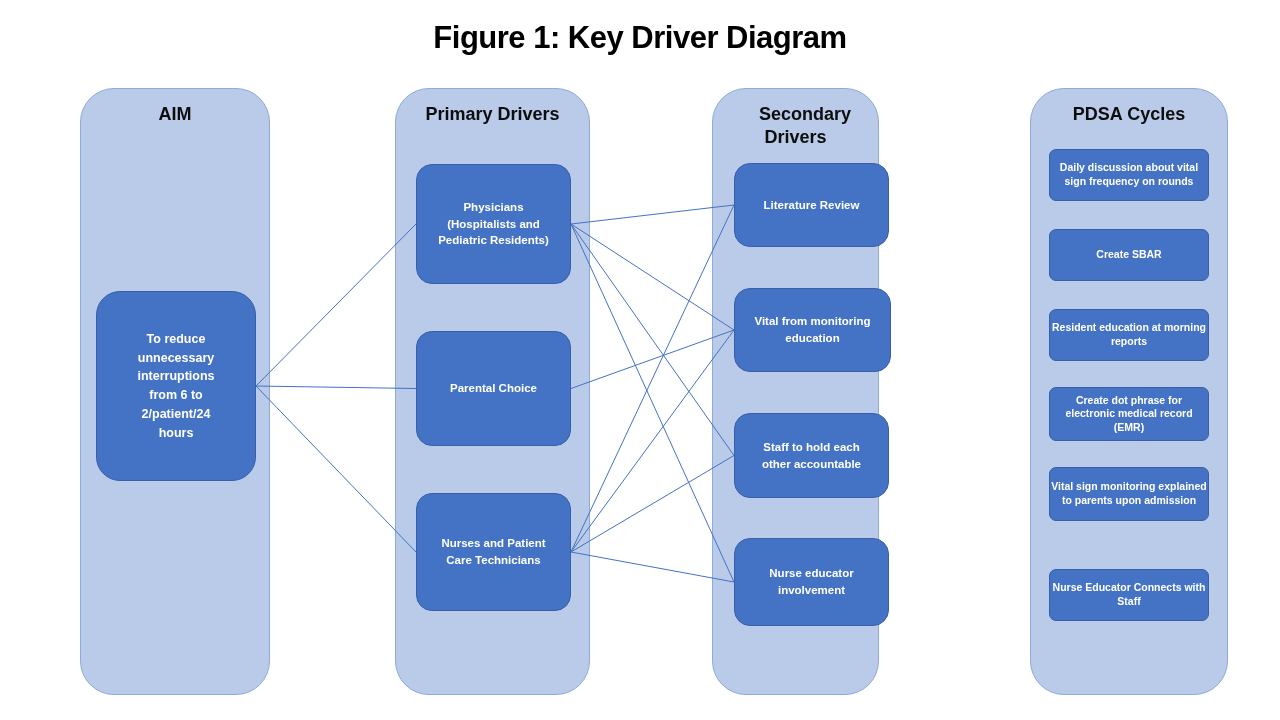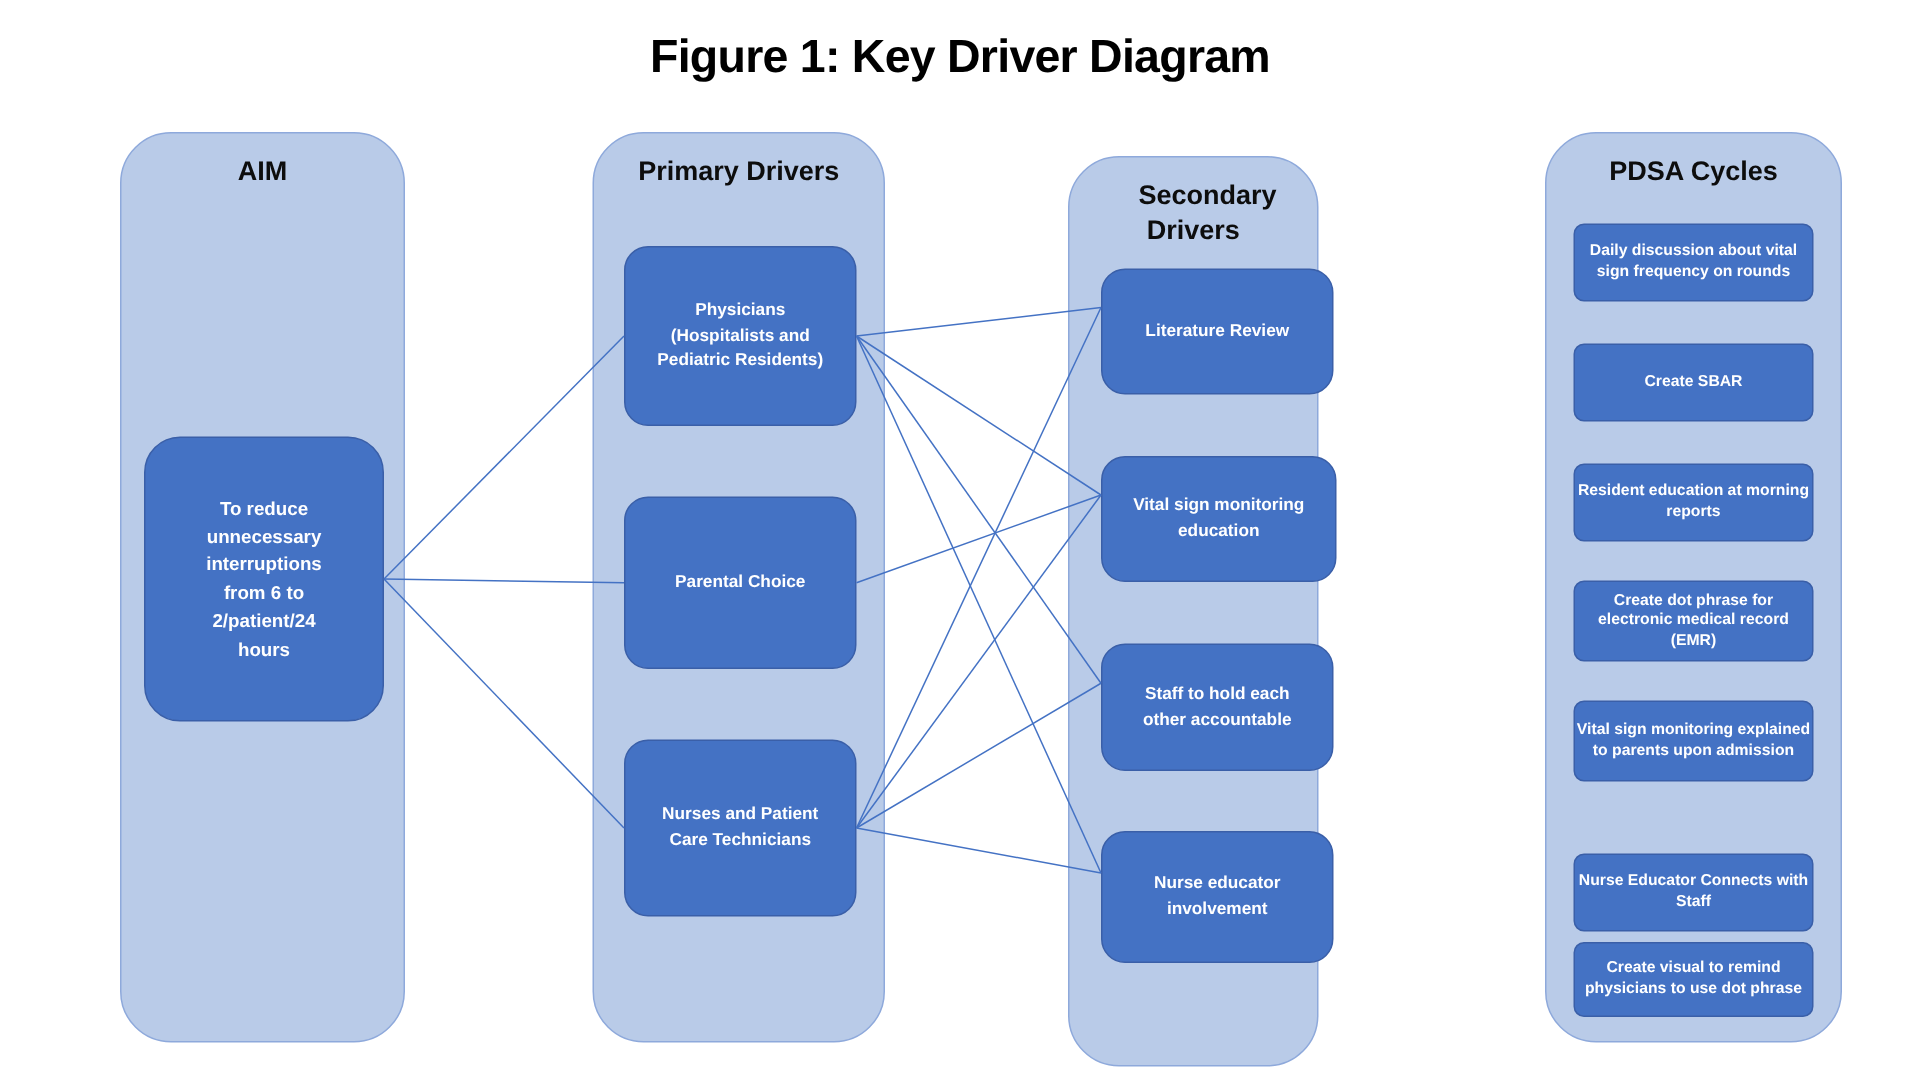--- a/index.html
+++ b/index.html
@@ -49,37 +49,36 @@
     <div class="node node-aim" style="left:15px;top:202px;width:160px;height:190px;">To reduce unnecessary interruptions from 6 to 2/patient/24 hours</div>
   </div>
 
   <div class="column" style="left:395px;width:195px;">
     <div class="column-header">Primary Drivers</div>
     <div class="node node-lg" style="left:20px;top:75px;width:155px;height:120px;">Physicians (Hospitalists and Pediatric Residents)</div>
     <div class="node node-lg" style="left:20px;top:242px;width:155px;height:115px;">Parental Choice</div>
     <div class="node node-lg" style="left:20px;top:404px;width:155px;height:118px;">Nurses and Patient Care Technicians</div>
   </div>
 
-  <div class="column" style="left:712px;width:167px;margin-top:16px;">
+  <div class="column" style="left:712px;width:167px;">
     <div class="column-header narrow">Secondary Drivers</div>
     <div class="node node-lg" style="left:21px;top:74px;width:155px;height:84px;">Literature Review</div>
-    <div class="node node-lg" style="left:21px;top:199px;width:157px;height:84px;">Vital sign monitoring education</div>
+    <div class="node node-lg" style="left:21px;top:199px;width:157px;height:84px;">Vital from monitoring education</div>
     <div class="node node-lg" style="left:21px;top:449px;width:155px;height:88px;">Nurse educator involvement</div>
     <div class="node node-lg" style="left:21px;top:324px;width:155px;height:85px;">Staff to hold each other accountable</div>
   </div>
 
   <div class="column" style="left:1030px;width:198px;">
     <div class="column-header">PDSA Cycles</div>
     <div class="node node-pdsa" style="left:18px;top:60px;width:160px;height:52px;">Daily discussion about vital sign frequency on rounds</div>
     <div class="node node-pdsa" style="left:18px;top:140px;width:160px;height:52px;">Create SBAR</div>
     <div class="node node-pdsa" style="left:18px;top:220px;width:160px;height:52px;">Resident education at morning reports</div>
     <div class="node node-pdsa" style="left:18px;top:298px;width:160px;height:54px;">Create dot phrase for electronic medical record (EMR)</div>
     <div class="node node-pdsa" style="left:18px;top:378px;width:160px;height:54px;">Vital sign monitoring explained to parents upon admission</div>
     <div class="node node-pdsa" style="left:18px;top:480px;width:160px;height:52px;">Nurse Educator Connects with Staff</div>
-    <div class="node node-pdsa" style="left:18px;top:539px;width:160px;height:50px;">Create visual to remind physicians to use dot phrase</div>
   </div>
 
   <svg class="connector-layer" width="1280" height="720" xmlns="http://www.w3.org/2000/svg">
       <line x1="256" y1="386" x2="416" y2="224" stroke="#4472c4" stroke-width="1"></line>
       <line x1="256" y1="386" x2="416" y2="388.5" stroke="#4472c4" stroke-width="1"></line>
       <line x1="256" y1="386" x2="416" y2="552" stroke="#4472c4" stroke-width="1"></line>
       <line x1="571" y1="224" x2="734" y2="205" stroke="#4472c4" stroke-width="1"></line>
       <line x1="571" y1="224" x2="734" y2="330" stroke="#4472c4" stroke-width="1"></line>
       <line x1="571" y1="224" x2="734" y2="455.5" stroke="#4472c4" stroke-width="1"></line>
       <line x1="571" y1="224" x2="734" y2="582" stroke="#4472c4" stroke-width="1"></line>

